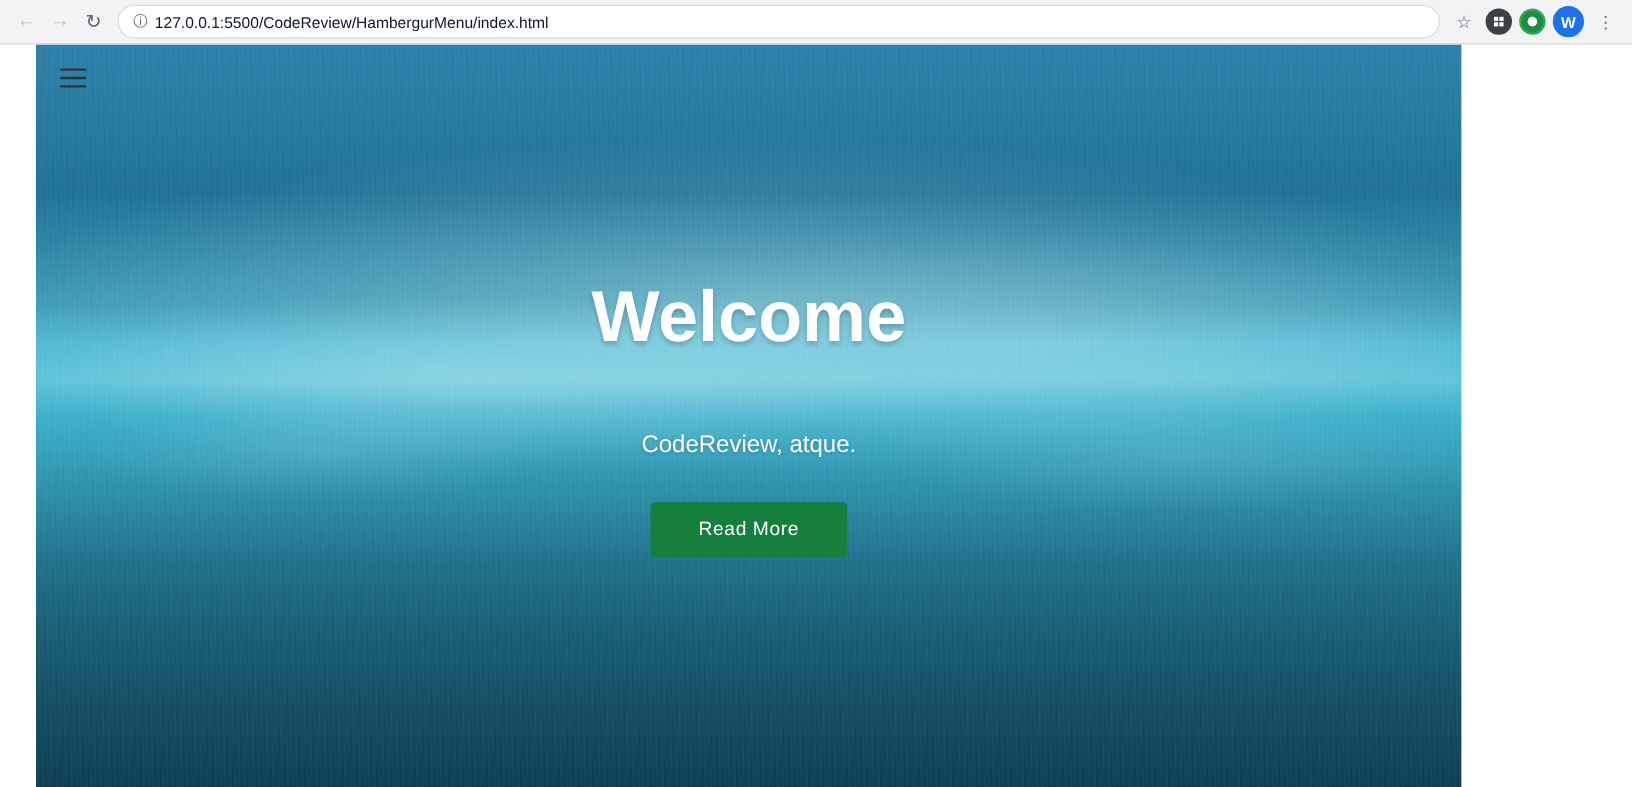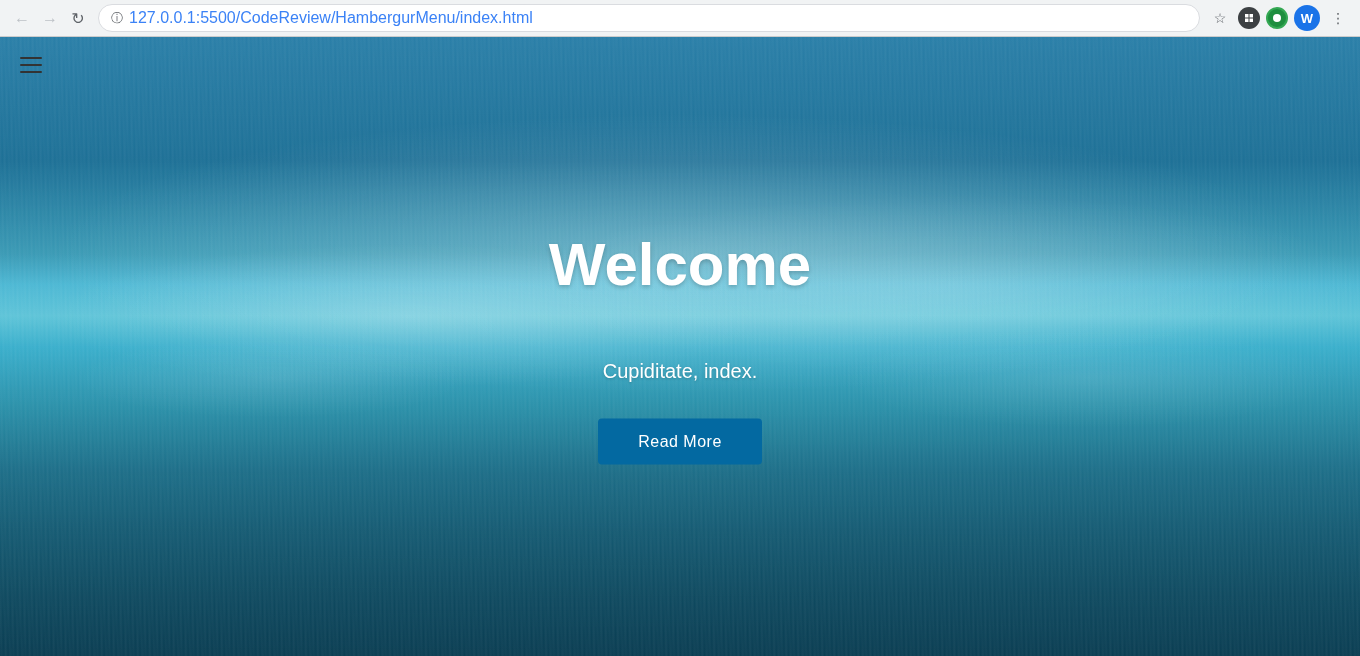--- a/index.html
+++ b/index.html
@@ -69,22 +69,22 @@
 
     .address-bar .lock-icon {
       color: #5f6368;
       font-size: 12px;
     }
 
     .address-bar input {
       flex: 1;
       border: none;
       outline: none;
-      font-size: 16px;
-      color: #3b82f6;
+      font-size: 13px;
+      color: #0f172a;
       background: transparent;
     }
 
     .browser-actions {
       display: flex;
       gap: 6px;
       align-items: center;
     }
 
     .browser-action-btn {
@@ -111,24 +111,25 @@
       cursor: pointer;
       font-size: 13px;
       font-weight: bold;
       display: flex;
       align-items: center;
       justify-content: center;
     }
 
     
     .website {
-      width: 1360px;
+      width: 1188px;
       height: 620px;
       position: relative;
       overflow: hidden;
+      margin-left: 30px;
     }
 
     .hero-bg {
       width: 100%;
       height: 100%;
       background: linear-gradient(
         to bottom,
         #2a7fa8 0%,
         #1d7096 20%,
         #3a9ab5 35%,
@@ -221,21 +222,21 @@
     }
 
     .hero-subtitle {
       font-size: 20px;
       margin-bottom: 32px;
       line-height: 1.6;
       text-shadow: 0 1px 3px rgba(0,0,0,0.2);
     }
 
     .read-more-btn {
-      background: #0369a1;
+      background: #15803d;
       color: white;
       border: none;
       padding: 14px 40px;
       font-size: 16px;
       cursor: pointer;
       border-radius: 4px;
       letter-spacing: 0.5px;
     }
 
     
@@ -308,17 +309,17 @@
   <div class="hamburger">
     <div class="hamburger-line"></div>
     <div class="hamburger-line"></div>
     <div class="hamburger-line"></div>
   </div>
 
   <div class="hero-content">
     <h1 class="hero-title">Welcome</h1>
     <p class="hero-subtitle">
       <br>
-      <span>Cupiditate, index.</span>
+      <span>CodeReview, atque.</span>
     </p>
     <button class="read-more-btn">Read More</button>
   </div>
 </div>
 
 </body></html>

